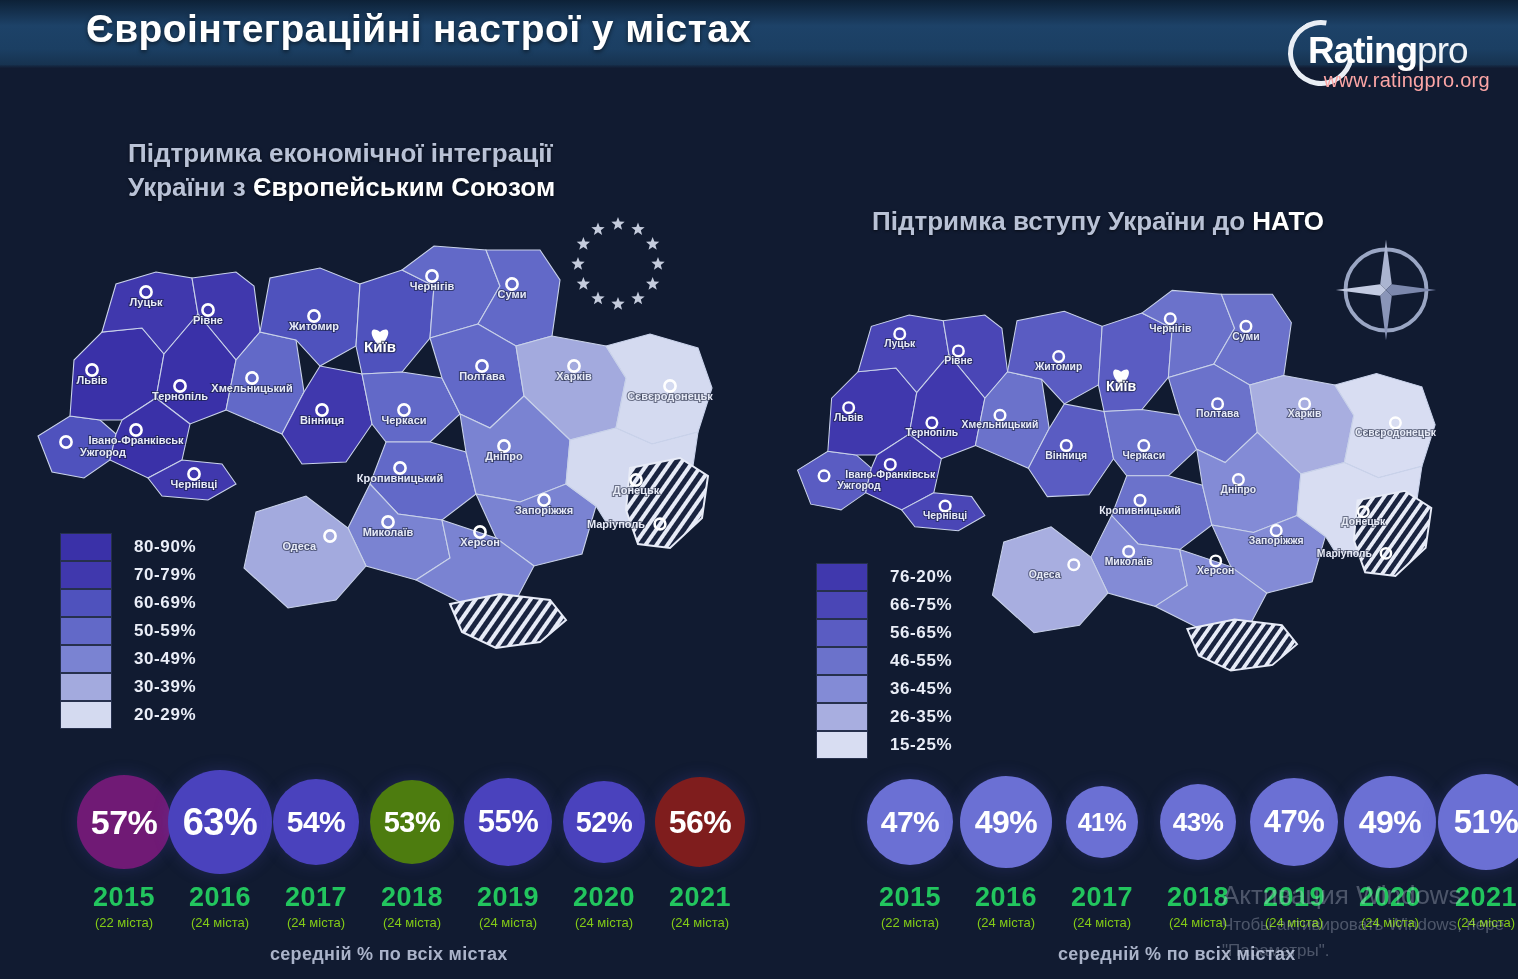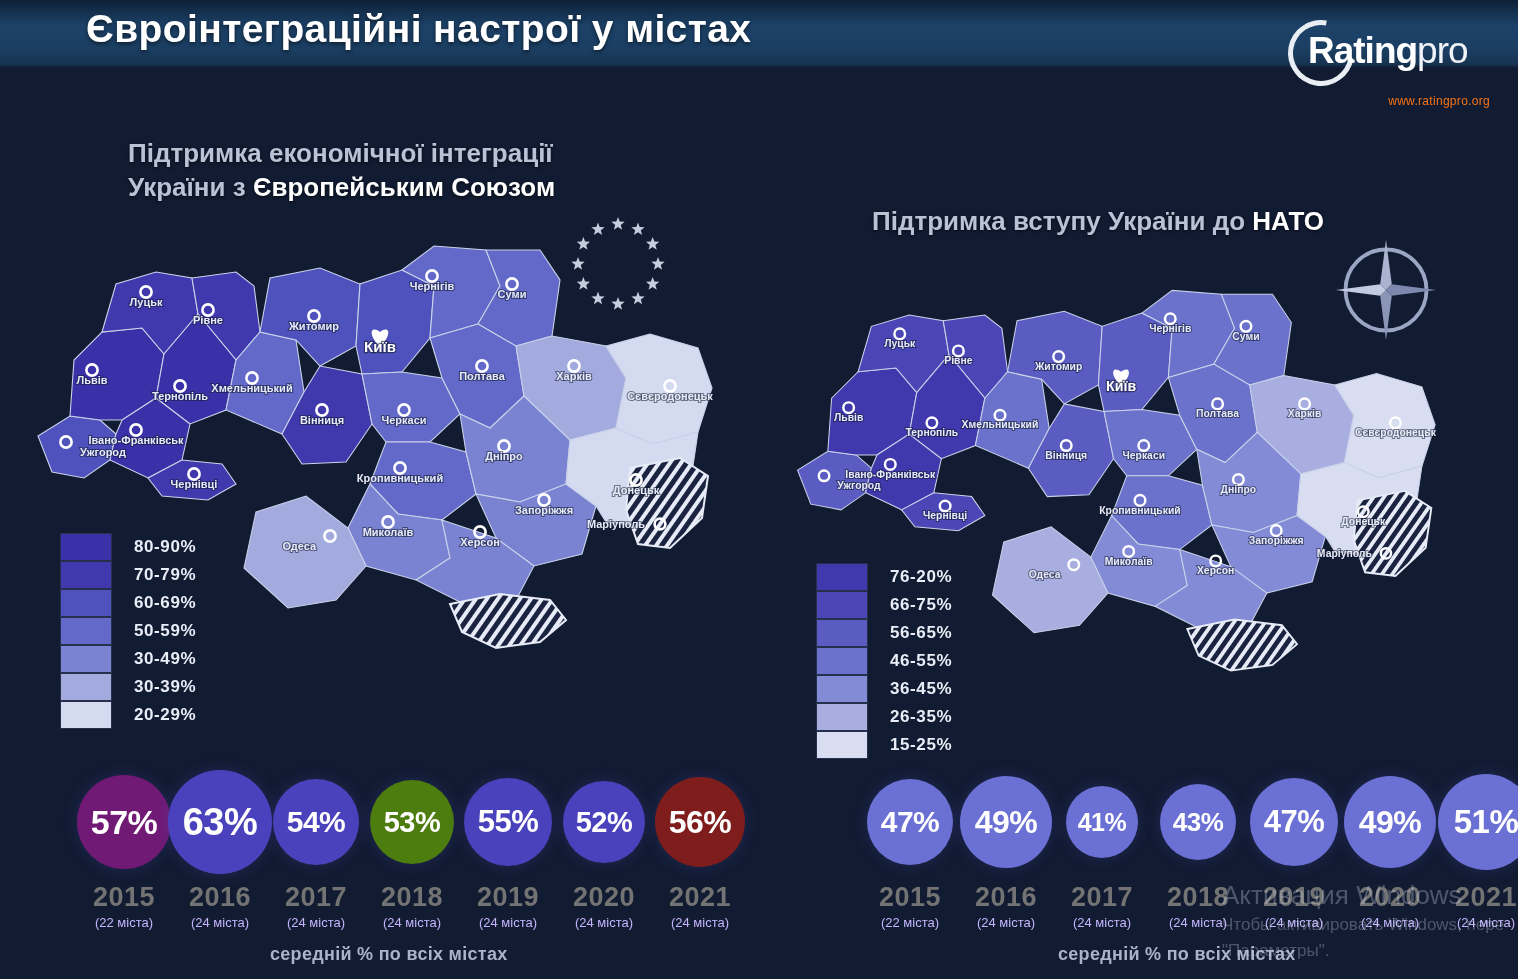--- a/index.html
+++ b/index.html
@@ -35,22 +35,22 @@
     border: 5px solid #e9eef5; border-radius: 50%;
     border-right-color: transparent;
     transform: rotate(-35deg);
   }
   .logo-text {
     position: absolute; left: 62px; top: 16px;
     font-size: 37px; font-weight: 700; color: #ffffff; letter-spacing: -1px;
   }
   .logo-text .pro { font-weight: 400; color:#f0f4f8; }
   .logo-url {
-    position: absolute; right: 6px; top: 80px;
-    font-size: 12px; color: #f97316; letter-spacing: .3px;
+    position: absolute; right: 6px; top: 55px;
+    font-size: 20px; color: #fca5a5; letter-spacing: .3px;
   }
 
   
   .panel-heading {
     position: absolute; color: #b9c2d6; font-size: 26px; font-weight: 700; line-height: 34px;
     text-shadow: 0 1px 3px rgba(0,0,0,.6);
   }
   .panel-heading .hl { color: #ffffff; }
   #heading-left { left: 128px; top: 136px; width: 620px; }
   #heading-right { left: 872px; top: 204px; width: 600px; }
@@ -92,23 +92,23 @@
   #years-right { left: 862px; top: 768px; }
   .year-item { width: 96px; display: flex; flex-direction: column; align-items: center; }
   .bubble {
     border-radius: 50%;
     display: flex; align-items: center; justify-content: center;
     color: #fff; font-weight: 700;
     box-shadow: 0 0 16px rgba(80,80,190,.25);
   }
   .bubble-val { font-family: "Liberation Sans", sans-serif; letter-spacing: -0.5px; }
   .year-label {
-    margin-top: 6px; color: #737373; font-size: 27px; font-weight: 700; letter-spacing: .5px;
-  }
-  .year-sub { color: #c4b5fd; font-size: 13px; margin-top: 2px; }
+    margin-top: 6px; color: #22c55e; font-size: 27px; font-weight: 700; letter-spacing: .5px;
+  }
+  .year-sub { color: #84cc16; font-size: 13px; margin-top: 2px; }
   .avg-caption {
     position: absolute; color: #aab3c9; font-size: 18px; font-weight: 600; letter-spacing: .3px;
   }
   #avg-left  { left: 270px; top: 944px; }
   #avg-right { left: 1058px; top: 944px; }
 
   
   .watermark {
     position: absolute; left: 1222px; top: 880px; width: 300px;
     color: rgba(215,222,235,.30); pointer-events: none;

